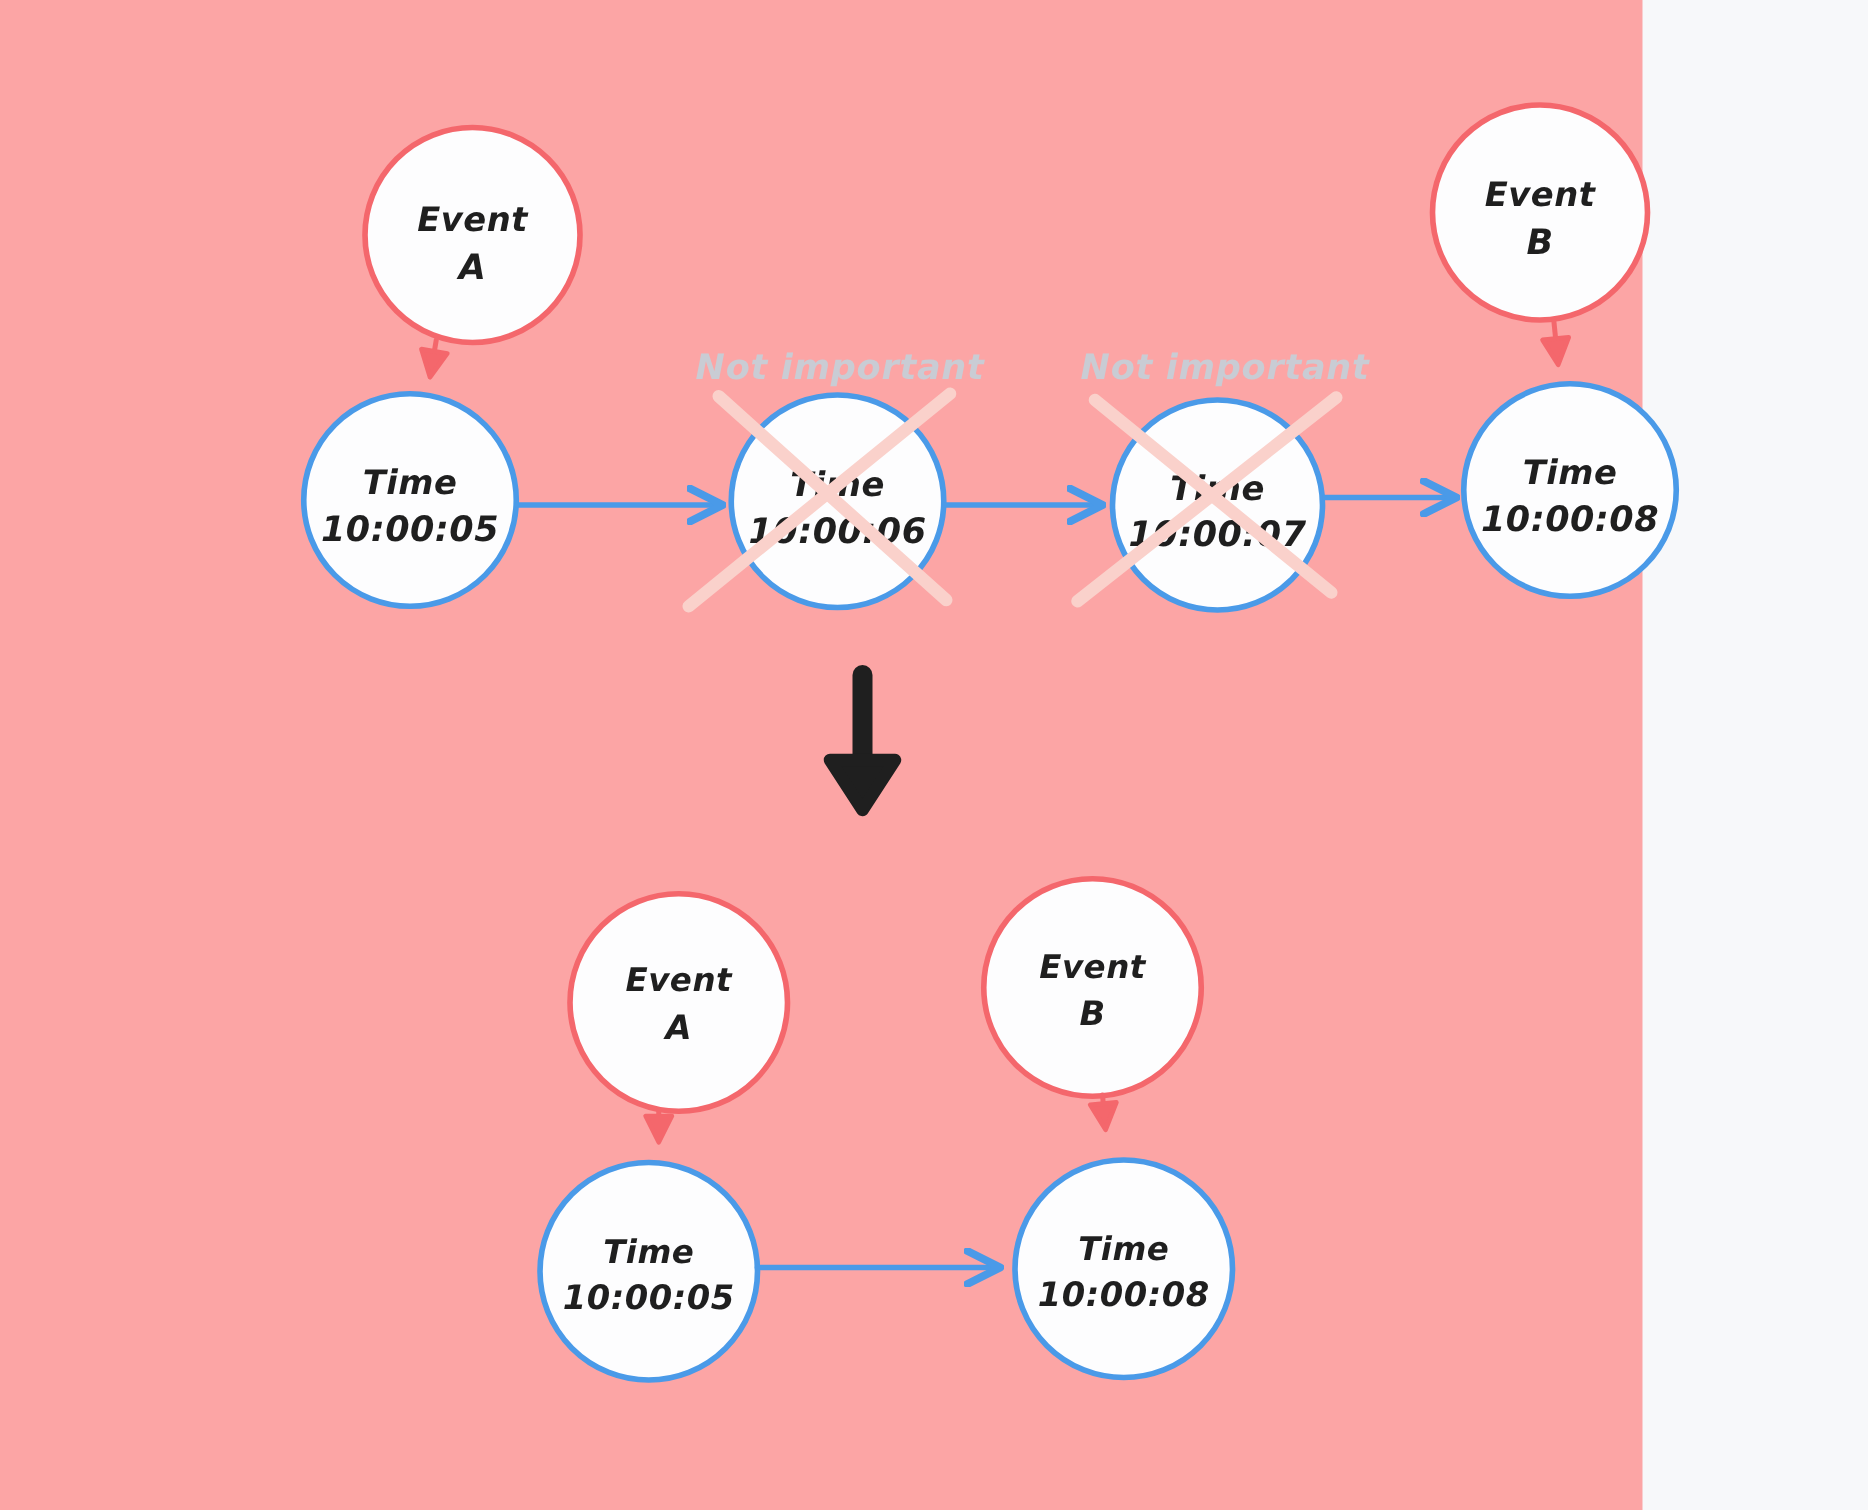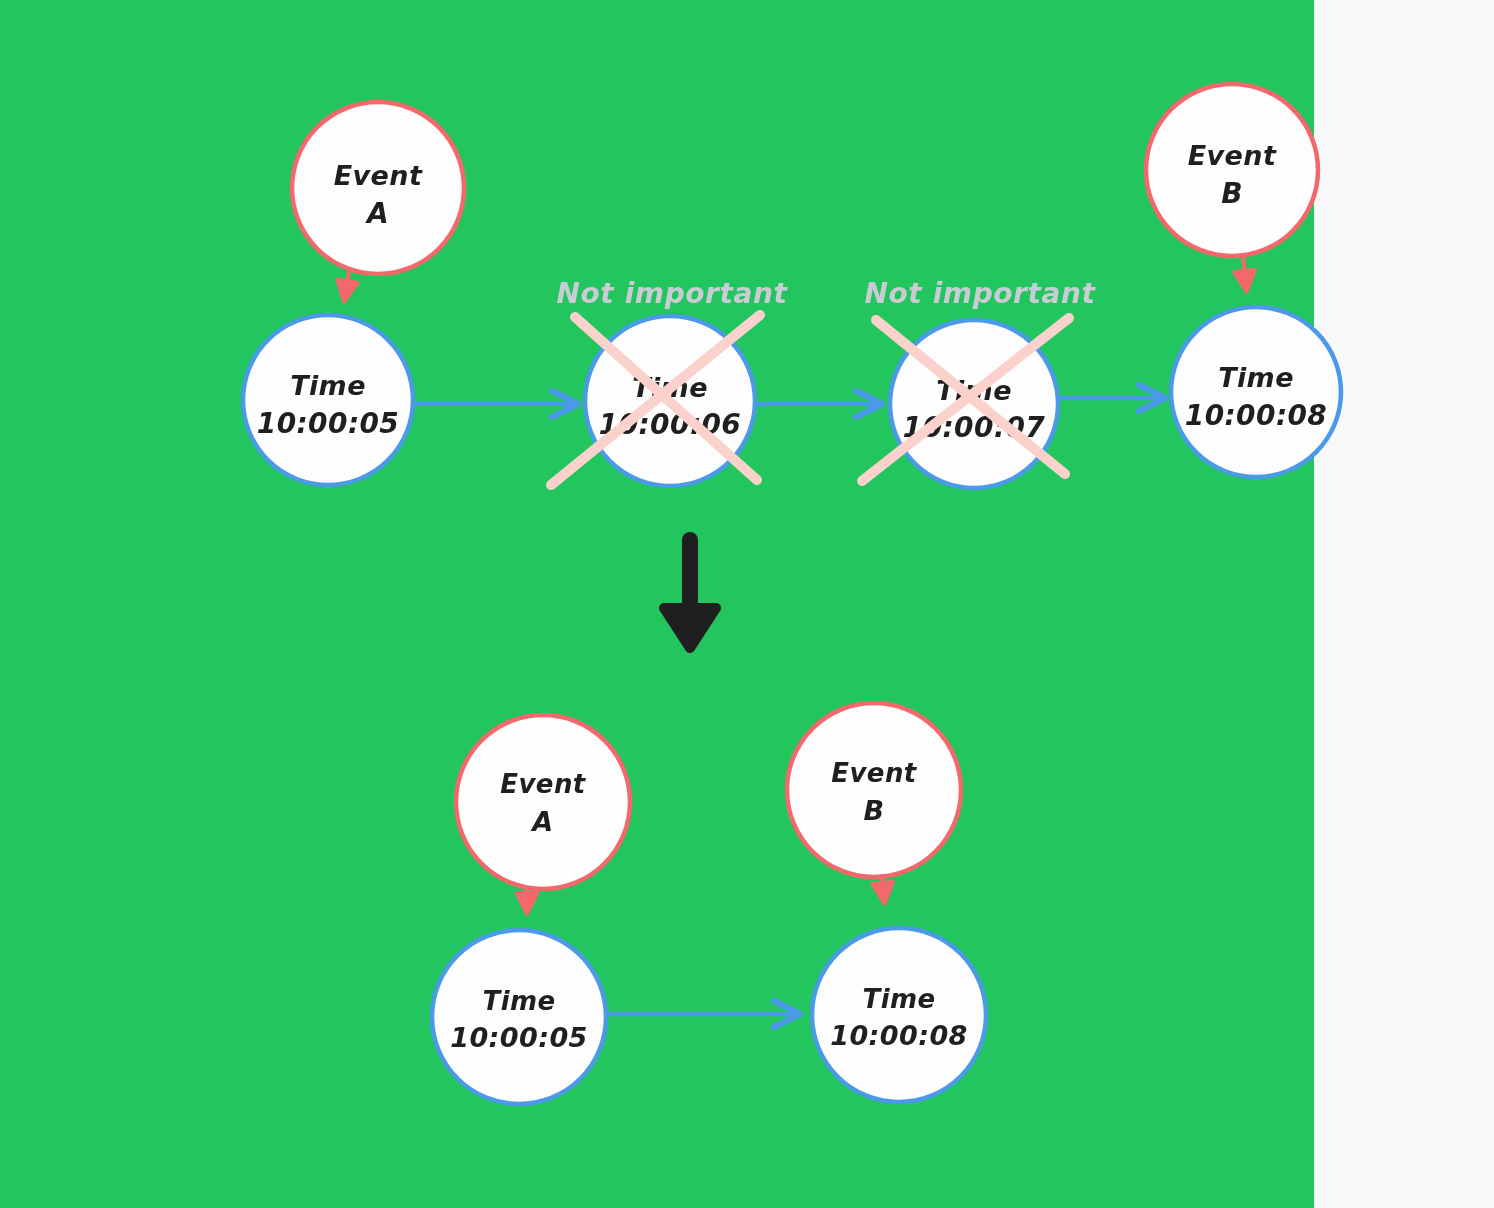--- a/index.html
+++ b/index.html
@@ -11,21 +11,21 @@
   body {
     width: 1494px;
     height: 1208px;
     overflow: hidden;
     font-family: "DejaVu Sans", sans-serif;
   }
   #stage {
     position: relative;
     width: 1314px;
     height: 1208px;
-    background: #22c55e;
+    background: #fca5a5;
   }
   svg#diagram {
     position: absolute;
     top: 0;
     left: 0;
     width: 1494px;
     height: 1208px;
     display: block;
   }
   .node-circle-red {

